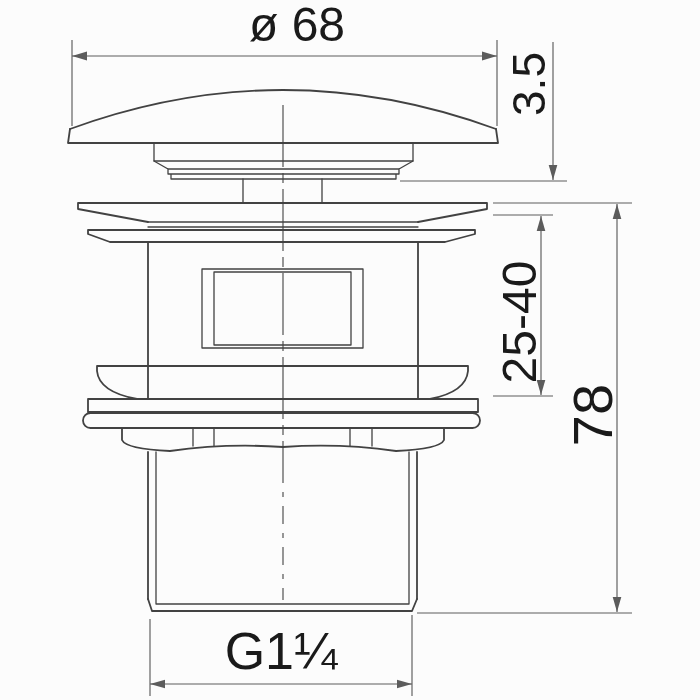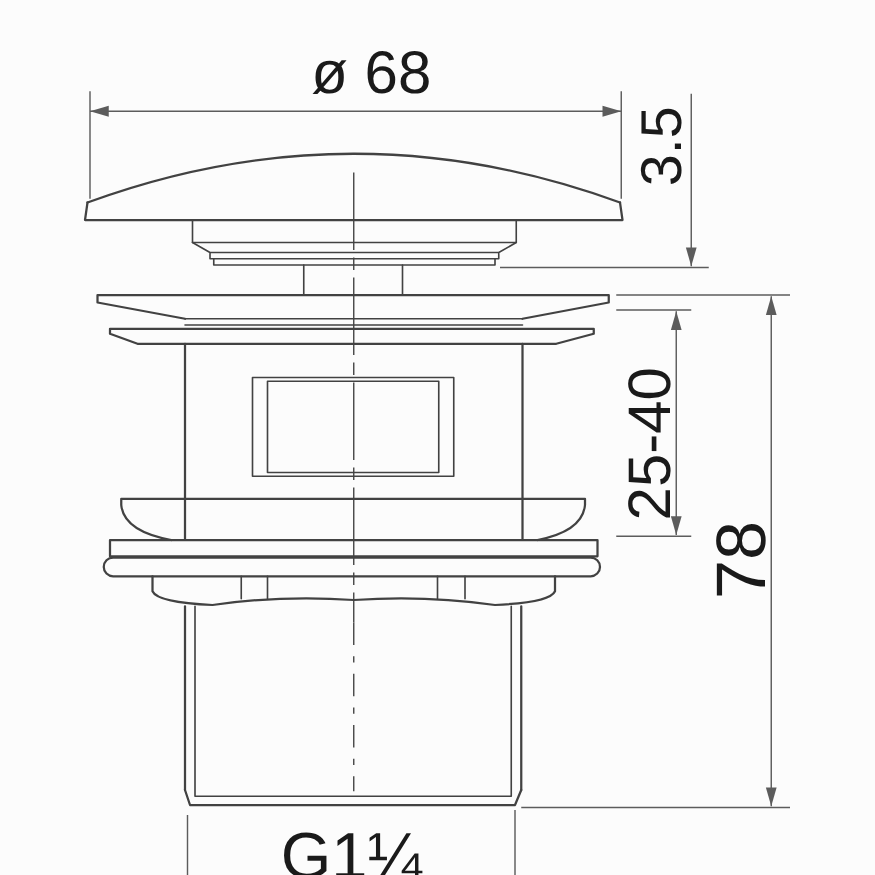--- a/index.html
+++ b/index.html
@@ -6,21 +6,21 @@
     --line:#424242;
     --dim:#5c5c5c;
     --text:#1a1a1a;
     --bg:#fcfcfc;
   }
   html,body{margin:0;padding:0;}
   body{
     width:700px;height:700px;background:var(--bg);
     font-family:"Liberation Sans", sans-serif;
   }
-  .stage{width:700px;height:560px;position:relative;background:var(--bg);margin-top:33px;}
+  .stage{width:700px;height:560px;position:relative;background:var(--bg);}
   .feat{stroke:var(--line);fill:none;stroke-width:1.8;stroke-linejoin:round;stroke-linecap:round;}
   .feat-thin{stroke:var(--line);fill:none;stroke-width:1.3;stroke-linejoin:round;stroke-linecap:round;}
   .center{stroke:var(--line);fill:none;stroke-width:1.1;}
   .dim{stroke:var(--dim);fill:none;stroke-width:1.15;stroke-linecap:butt;}
   .arrow{fill:var(--dim);stroke:none;}
   .lbl{fill:var(--text);font-family:"Liberation Sans", sans-serif;font-weight:400;}
 </style>
 </head>
 <body>
 

